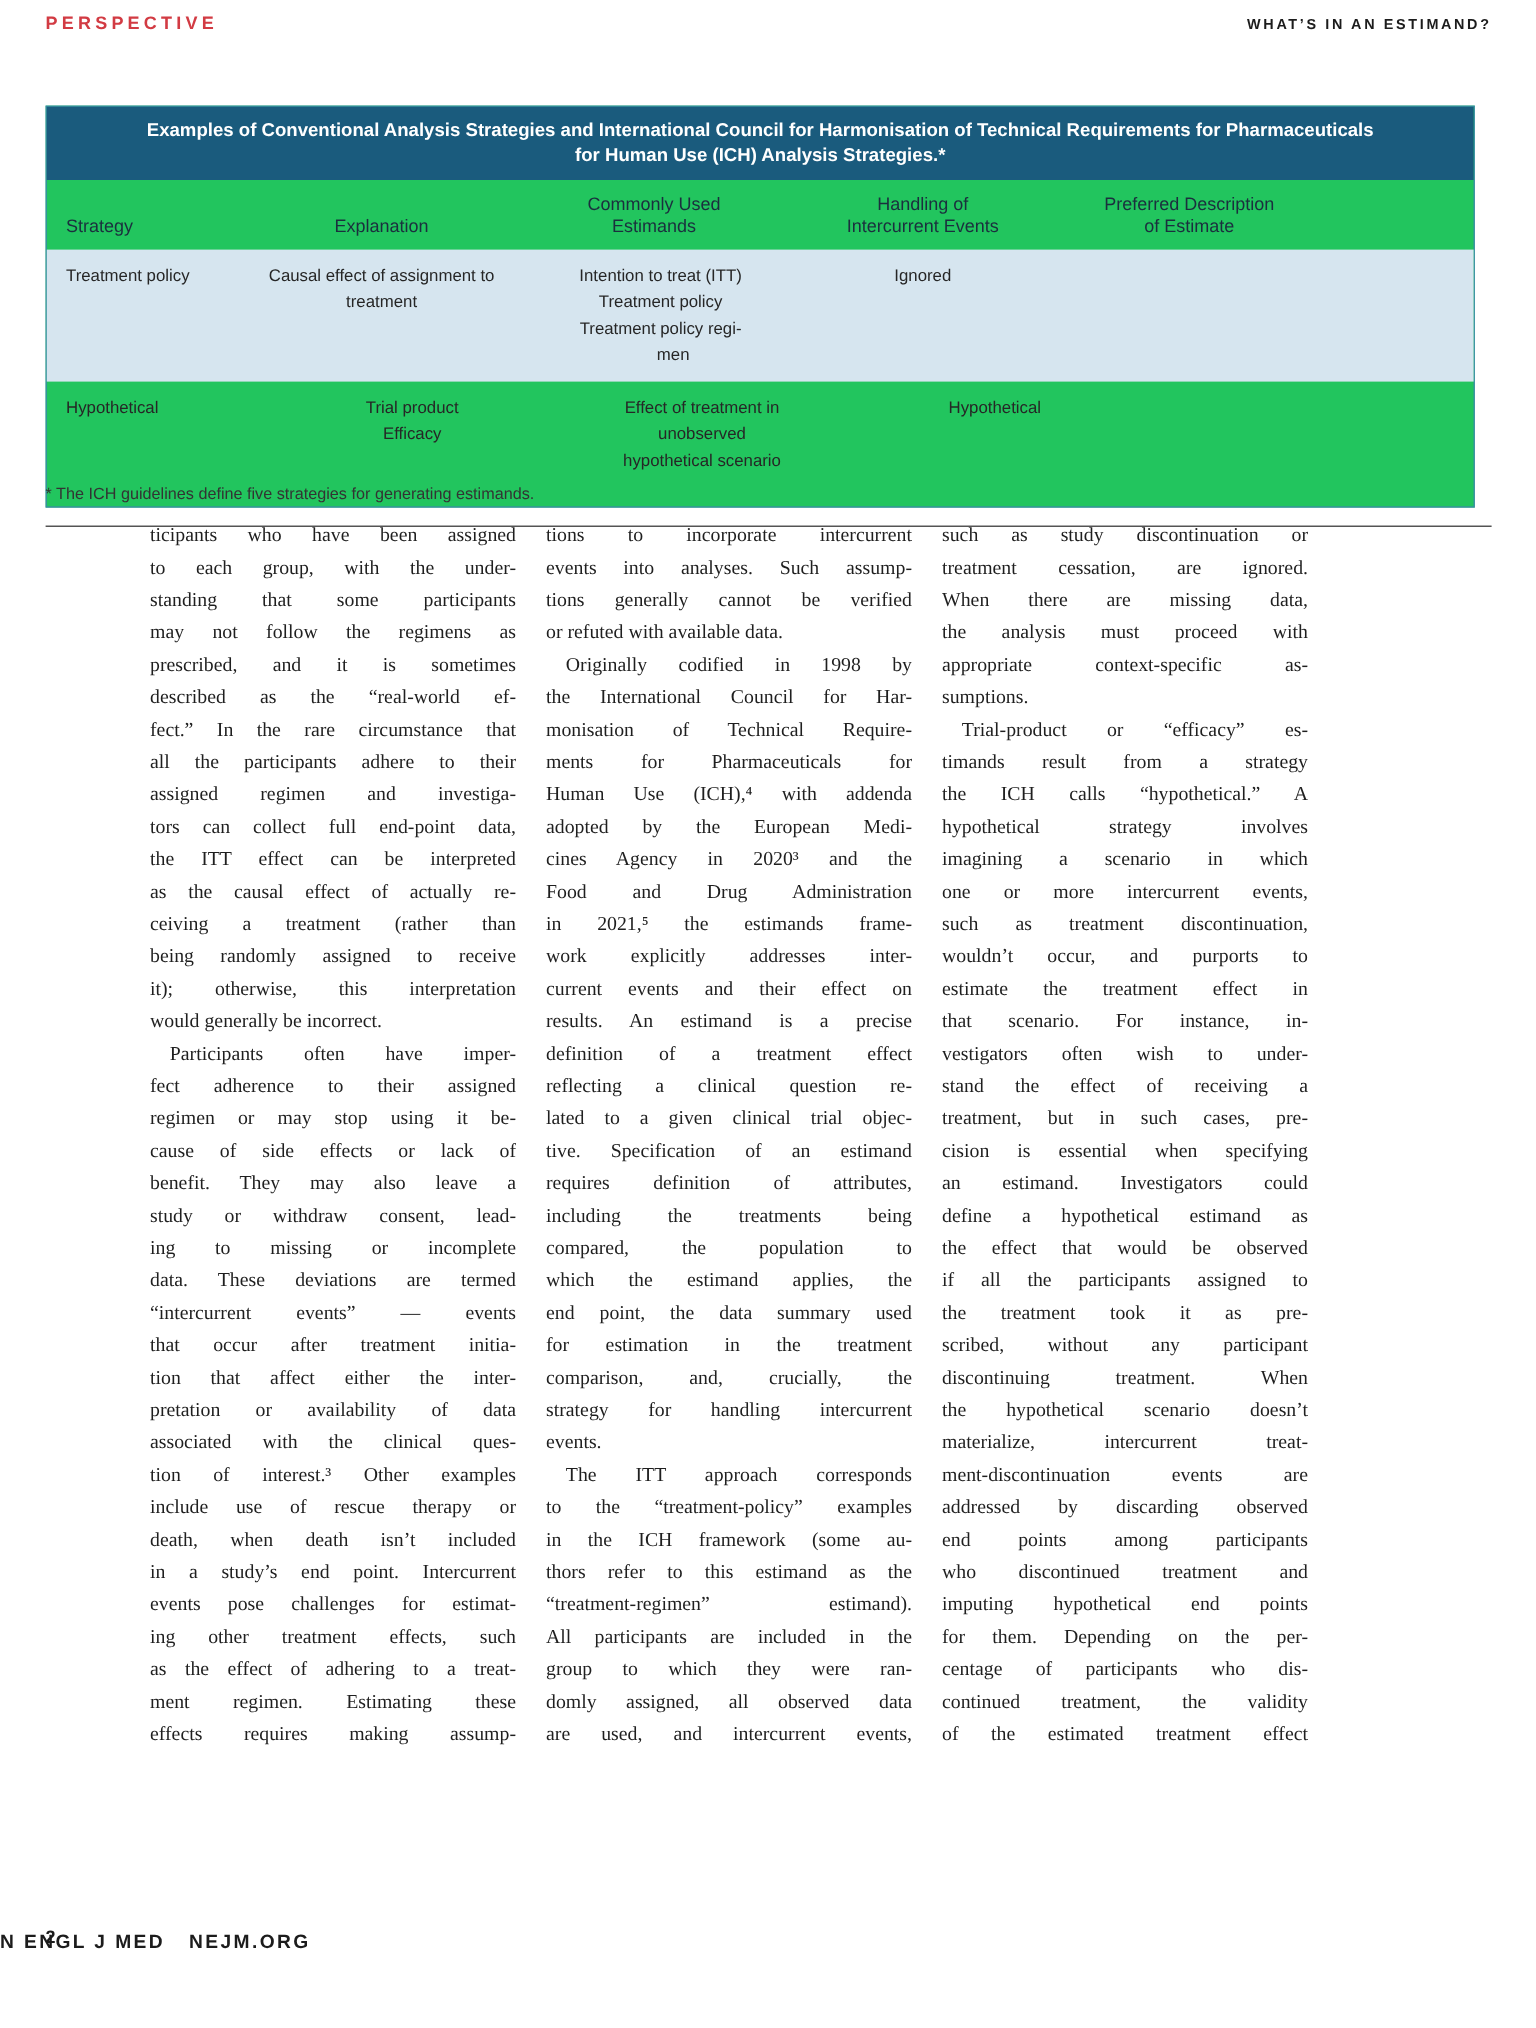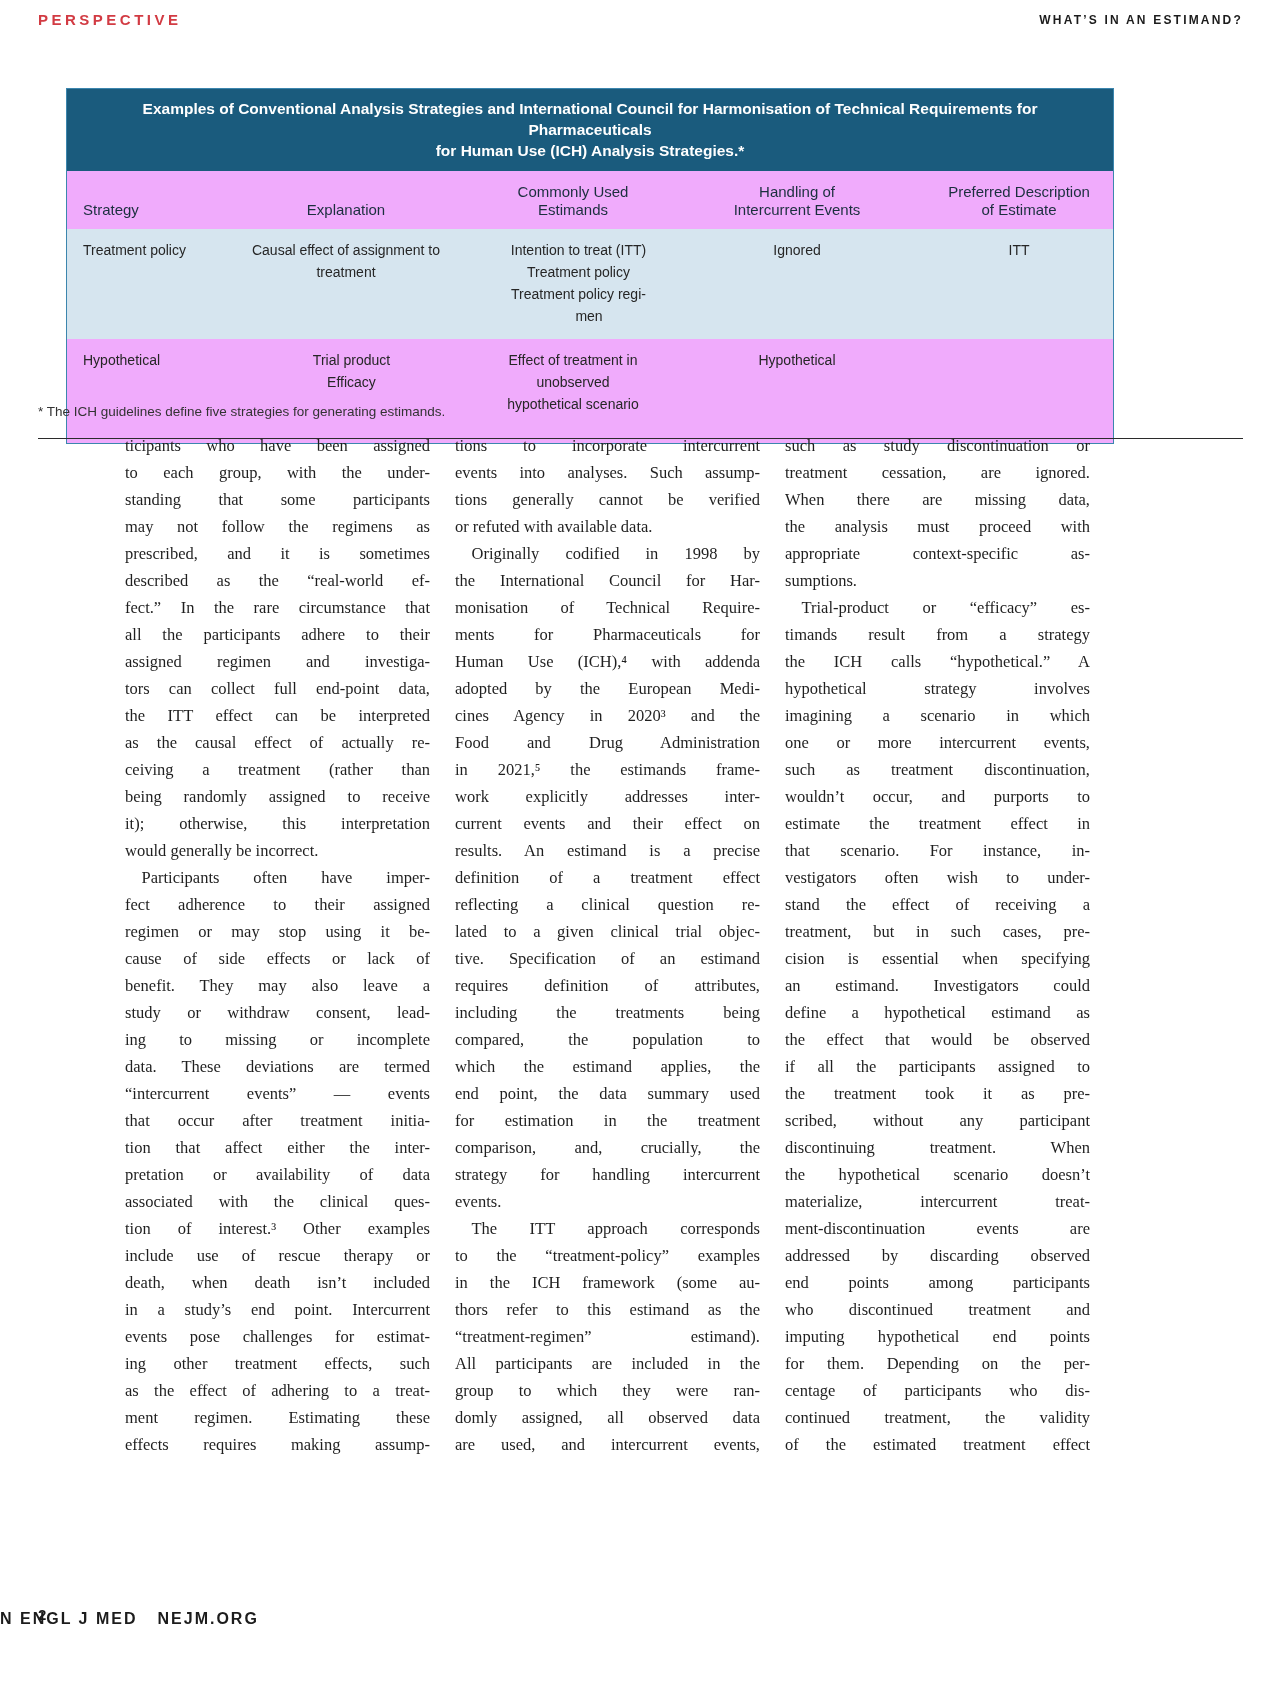--- a/index.html
+++ b/index.html
@@ -6,32 +6,32 @@
   .page{position:relative;width:1280px;height:1690px;background:#ffffff;overflow:hidden;
         font-family:"Liberation Sans", sans-serif;}
 
   
   .kicker{position:absolute;left:38px;top:11px;font-size:15px;font-weight:700;
           letter-spacing:3.5px;color:#D23B43;}
   .running-head{position:absolute;right:37px;top:13px;font-size:12px;font-weight:700;
           letter-spacing:2.2px;color:#1c1c1c;}
 
   
-  .table-card{position:absolute;left:38px;top:88px;width:1048px;border:1.5px solid #3C86AE;
-          box-sizing:border-box;background:#f0abfc;margin-left:28px;}
+  .table-card{position:absolute;left:38px;top:88px;width:1191px;border:1.5px solid #3C86AE;
+          box-sizing:border-box;background:#22c55e;}
   .table-title{background:#1A5B7D;color:#ffffff;text-align:center;font-size:15.5px;
           font-weight:700;line-height:21px;padding:9px 20px 10px;white-space:pre-line;}
   .tgrid{display:grid;grid-template-columns:150px 258px 196px 252px 192px;}
   .thead{align-items:end;padding:12px 0 10px;}
   .th{font-size:15px;font-weight:400;color:#1B2F3E;line-height:18px;text-align:center;
           white-space:pre-line;}
   .th.first{text-align:left;padding-left:16px;}
   .trow{padding:10px 0 12px;}
   .trow.alt{background:#D6E5EF;}
-  .trow.last{padding-bottom:28px;}
+  .trow.last{padding-bottom:28px;gap:20px;}
   .td{font-size:14px;color:#262626;line-height:22px;text-align:center;white-space:pre-line;}
   .td.left{text-align:left;padding-left:16px;padding-right:6px;}
   .td.estimands{text-align:center;padding-left:15px;padding-right:4px;}
   .tfootnote{position:absolute;left:38px;top:404px;font-size:13.5px;color:#333333;}
   .rule{position:absolute;left:38px;right:37px;top:438px;border-top:1.6px solid #2b2b2b;}
 
   
   .bodycol{position:absolute;top:432px;width:305px;}
   .bodycol.c1{left:125px;} .bodycol.c2{left:455px;} .bodycol.c3{left:785px;}
   .bl{height:27px;overflow:hidden;font-family:"Liberation Serif","DejaVu Serif",serif;
@@ -68,21 +68,20 @@
 
     <div class="tgrid trow alt">
       <div class="td left">Treatment policy</div>
       <div class="td">Causal effect of assignment to
 treatment</div>
       <div class="td estimands">Intention to treat (ITT)
 Treatment policy
 Treatment policy regi-
   men</div>
       <div class="td">Ignored</div>
-      <div class="td">ITT</div>
     </div>
 
     <div class="tgrid trow last">
       <div class="td left">Hypothetical</div>
       <div class="td estimands">Trial product
 Efficacy</div>
       <div class="td">Effect of treatment in unobserved
 hypothetical scenario</div>
       <div class="td">Hypothetical</div>
     </div>

